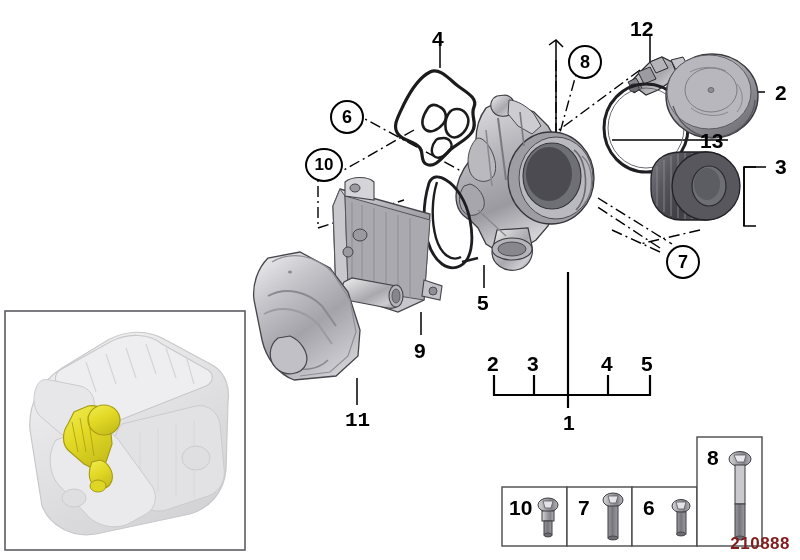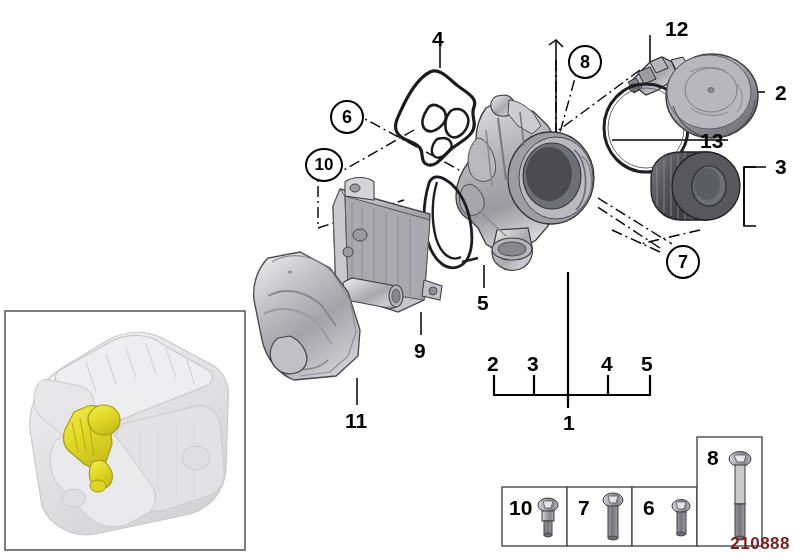--- a/index.html
+++ b/index.html
@@ -346,31 +346,31 @@
       <ellipse cx="740" cy="459" rx="11" ry="7.5" fill="url(#gBolt)" stroke="#3c3c41" stroke-width="1"></ellipse>
       <path d="M734 455 L746 455 L744 462 L737 462 Z" fill="#e8e8ec" stroke="#5a5a60" stroke-width="0.8"></path>
       <rect x="735" y="465" width="10" height="39" fill="#c9c9ce" stroke="#3c3c41" stroke-width="1"></rect>
       <rect x="735" y="504" width="10" height="34" fill="url(#gBoltDark)" stroke="#3c3c41" stroke-width="1"></rect>
       <ellipse cx="740" cy="538" rx="5" ry="2" fill="#6d6d73" stroke="#3c3c41" stroke-width="0.8"></ellipse>
     </g>
   </g>
 </svg>
 
 <div class="lbl" style="left:432px;top:28px;">4</div>
-<div class="lbl" style="left:665px;top:18px;">12</div>
+<div class="lbl" style="left:630px;top:18px;">12</div>
 <div class="circlbl" style="left:568px;top:45px;">8</div>
 <div class="lbl" style="left:775px;top:82px;">2</div>
 <div class="lbl" style="left:700px;top:130px;">13</div>
 <div class="lbl" style="left:775px;top:156px;">3</div>
 <div class="circlbl" style="left:330px;top:100px;">6</div>
 <div class="circlbl wide" style="left:305px;top:148px;">10</div>
 <div class="circlbl" style="left:666px;top:245px;">7</div>
 <div class="lbl" style="left:477px;top:292px;">5</div>
 <div class="lbl" style="left:414px;top:340px;">9</div>
-<div class="lbl" style="left:345px;top:410px;">11</div>
+<div class="lbl" style="left:345px;top:410px;font-family:Liberation Mono, monospace;">11</div>
 
 <div class="lbl" style="left:487px;top:353px;">2</div>
 <div class="lbl" style="left:527px;top:353px;">3</div>
 <div class="lbl" style="left:601px;top:353px;">4</div>
 <div class="lbl" style="left:641px;top:353px;">5</div>
 <div class="lbl" style="left:563px;top:412px;">1</div>
 
 <div class="lbl" style="left:509px;top:497px;">10</div>
 <div class="lbl" style="left:578px;top:497px;">7</div>
 <div class="lbl" style="left:643px;top:497px;">6</div>

